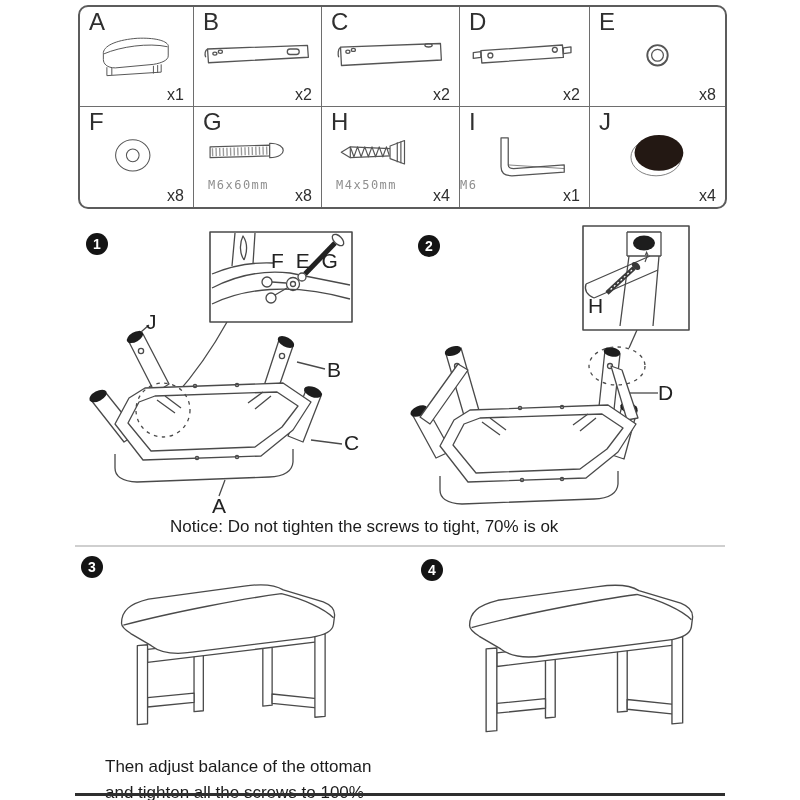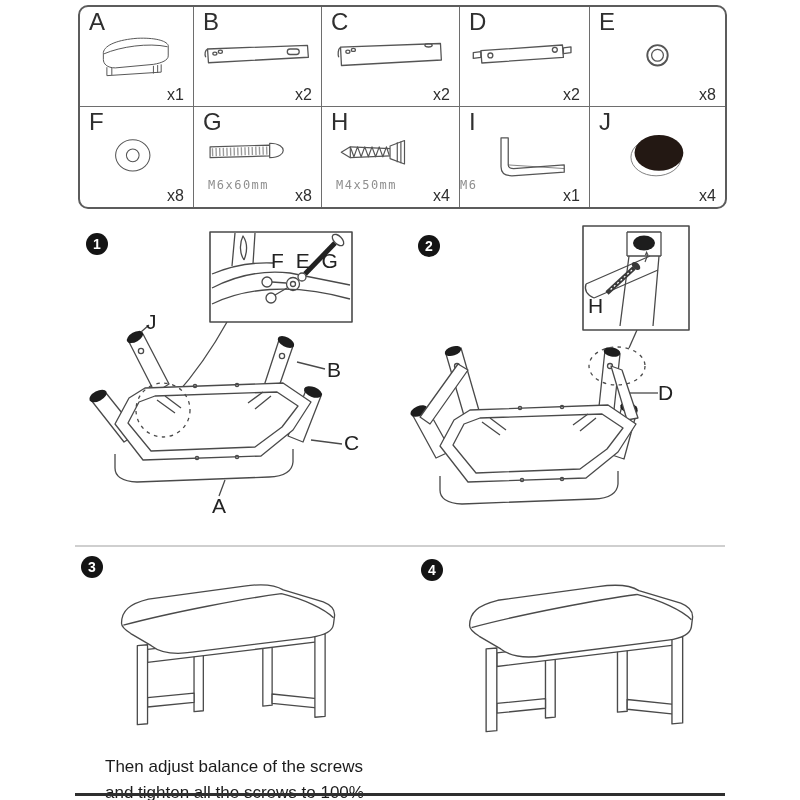--- a/index.html
+++ b/index.html
@@ -286,20 +286,21 @@
       <line x1="224" y1="48" x2="197" y2="73" stroke="#3a3a3a" stroke-width="4.5"></line>
       <line x1="222" y1="50" x2="199" y2="71" stroke="#fff" stroke-width="1.2" stroke-dasharray="2,2.5"></line>
       <ellipse cx="226" cy="46" rx="5" ry="3.2" transform="rotate(42 226 46)" fill="#3a3a3a" stroke="none"></ellipse>
       <line x1="235" y1="42" x2="238" y2="34" stroke-width="1.1"></line>
       <path d="M238,34 l-3.4,1.4 l2,-4.6 z" fill="#4a4a4a" stroke="none"></path>
     </g>
   </svg>
   <span class="figlabel" style="left:588px;top:294px;">H</span>
   <span class="figlabel" style="left:658px;top:381px;">D</span>
 
+  <div id="notice">Notice: Do not tighten the screws to tight, 70% is ok</div>
   <div id="divider" class="hline"></div>
 
   <div class="badge" style="left:81px;top:556px;">
     <span>3</span>
   </div>
   <svg class="figsvg" style="left:105px;top:575px;" width="245" height="172" viewBox="0 0 260 185">
     <g stroke="#4a4a4a" stroke-width="1.4" fill="#fff" stroke-linejoin="round">
       <path d="M168,58 L178,57 L178,140 L168,141 Z"></path>
       <path d="M178,128 L226,133 L226,143 L178,138 Z"></path>
       <path d="M94,66 L104,65 L104,146 L94,147 Z"></path>
@@ -323,18 +324,18 @@
       <path d="M44,132 L94,127 L94,137 L44,142 Z"></path>
       <path d="M44,80 L226,60 L226,72 L44,94 Z"></path>
       <path d="M224,64 L235,63 L235,152 L224,153 Z"></path>
       <path d="M33,76 L44,75 L44,160 L33,161 Z"></path>
       <path d="M16,52 C16,38 25,31 45,26 L148,12 C168,9 182,11 190,16 L233,29 C243,33 246,39 245,45 L244,53 C243,61 234,65 220,67 L92,83 C72,86 57,83 48,76 L26,63 C18,58 16,55 16,52 Z"></path>
       <path d="M18,54 C70,40 150,25 188,20 M188,20 C212,26 234,36 244,46" fill="none"></path>
     </g>
   </svg>
 
   <div id="footer">
-    <div>Then adjust balance of the screws</div>
+    <div>Then adjust balance of the ottoman</div>
     <div>and tighten all the screws to 100%</div>
   </div>
   <div id="bottomline" class="hline"></div>
 
 </div>
 
 </body></html>

